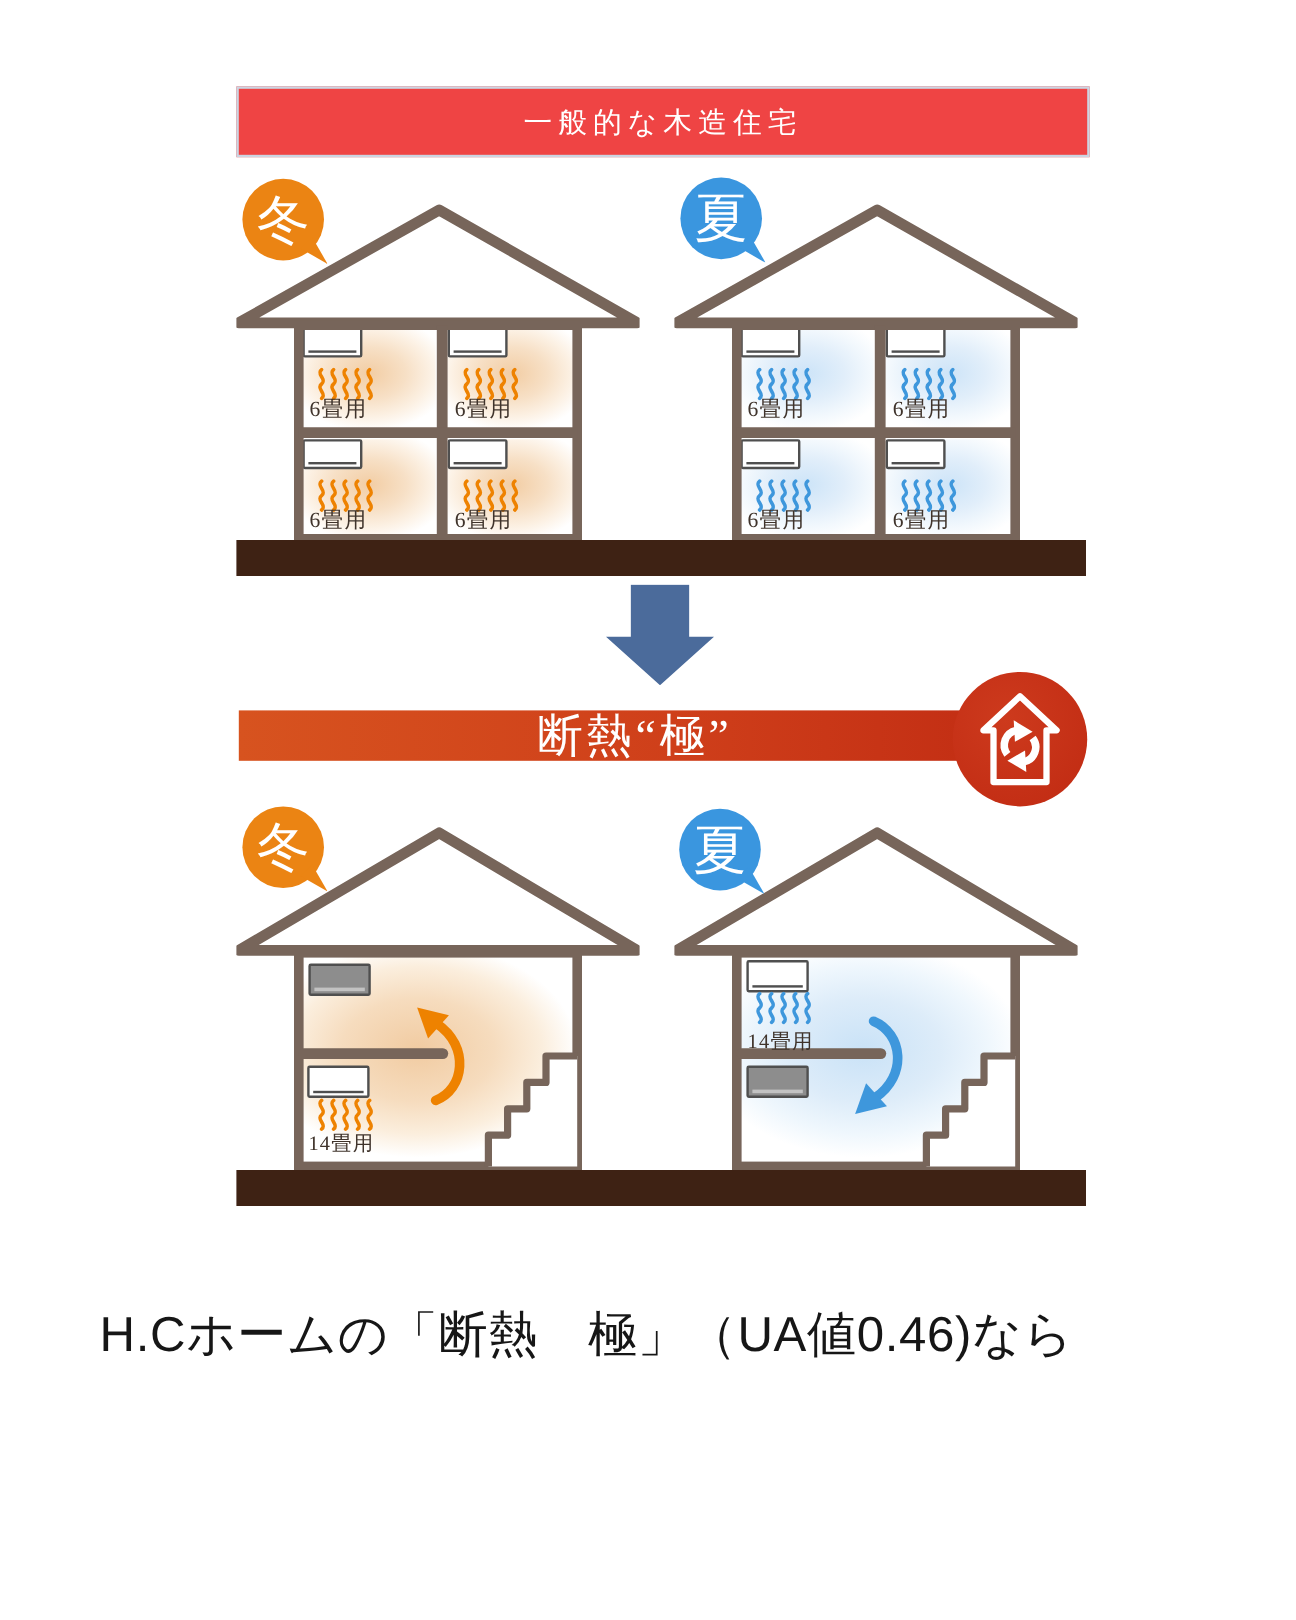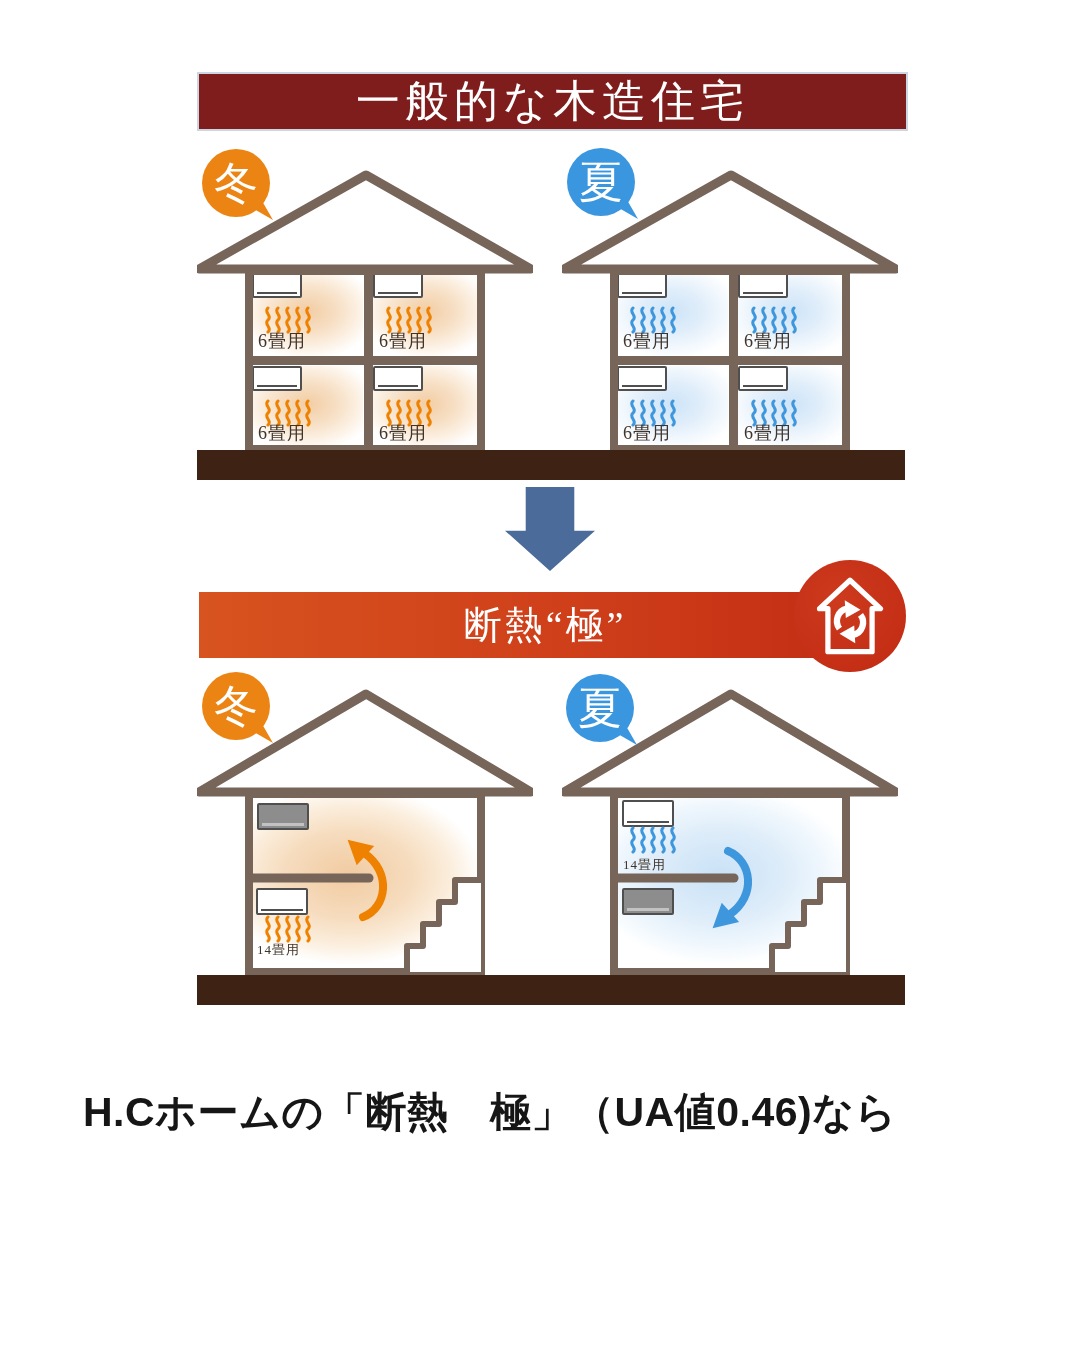--- a/index.html
+++ b/index.html
@@ -2,25 +2,25 @@
 <html><head>
 <meta charset="utf-8">
 <style>
   html,body{margin:0;padding:0;background:#fff;}
   .page{position:relative;width:1080px;height:1350px;background:#fff;overflow:hidden;
         font-family:"Liberation Sans",sans-serif;}
 
   
   .banner{position:absolute;display:flex;align-items:center;justify-content:center;
           color:#fff;font-family:"Liberation Serif","DejaVu Serif",serif;}
-  .top-banner{left:197px;top:72px;width:707px;height:55px;background:#7f1d1d;
-              border:2px solid #ccd5e2;font-size:44px;letter-spacing:5px;}
-  .kiwami-banner{left:199px;top:592px;width:660px;height:66px;
+  .top-banner{left:197px;top:72px;width:707px;height:55px;background:#ef4444;
+              border:2px solid #ccd5e2;font-size:24px;letter-spacing:5px;}
+  .kiwami-banner{left:199px;top:592px;width:660px;height:42px;
                  background:linear-gradient(90deg,#d7531f 0%,#cf3f1a 55%,#c12c13 100%);
-                 font-size:38px;letter-spacing:3px;padding-left:16px;}
+                 font-size:38px;letter-spacing:3px;}
 
   
   .badge{position:absolute;width:68px;height:68px;border-radius:50%;display:flex;
          align-items:center;justify-content:center;color:#fff;font-size:44px;
          font-family:"Liberation Serif","DejaVu Serif",serif;z-index:6;}
   .badge.winter{background:#eb8413;}
   .badge.summer{background:#3a96df;}
   .badge::after{content:"";position:absolute;right:-3px;bottom:-3px;width:24px;height:24px;
                 background:inherit;clip-path:polygon(100% 100%,6% 46%,46% 6%);}
 
@@ -42,37 +42,37 @@
   .ac.gray::after{border-top:3px solid #c2c2c2;}
   .ac.lg{width:48px;height:23px;}
 
   .waves{position:absolute;z-index:4;}
   .heat{color:#ee8200;}
   .cool{color:#3e97dc;}
 
   .room-label{position:absolute;z-index:5;color:#3f332b;
               font-family:"Liberation Serif","DejaVu Serif",serif;}
   .label-6{left:6px;bottom:3px;font-size:18px;letter-spacing:1px;}
-  .label-14{font-size:13px;letter-spacing:1px;}
+  .label-14{font-size:17px;letter-spacing:1px;}
 
   
   .ground{position:absolute;left:197px;width:708px;height:30px;background:#3e2214;z-index:5;}
 
   
   .down-arrow{position:absolute;left:505px;top:487px;width:90px;height:84px;background:#4b6b9b;
               clip-path:polygon(23% 0,77% 0,77% 52%,100% 52%,50% 100%,0 52%,23% 52%);}
 
   
   .kiwami-circle{position:absolute;left:794px;top:560px;width:112px;height:112px;
                  border-radius:50%;background:radial-gradient(circle at 40% 35%,#cd3a1d,#c02a12);
                  z-index:7;display:flex;align-items:center;justify-content:center;}
 
   
   .caption{position:absolute;left:83px;top:1082px;width:930px;color:#161616;
-           font-size:41px;line-height:60px;letter-spacing:0.5px;font-weight:bold;}
+           font-size:41px;line-height:60px;letter-spacing:0.5px;}
 </style>
 </head>
 <body>
 
 <svg width="0" height="0" style="position:absolute" aria-hidden="true">
   <defs>
     <g id="wave5" fill="none" stroke="currentColor" stroke-width="3" stroke-linecap="round">
       <path d="M5 2 C0 6 10 10 5 14 C0 18 10 22 5 26"></path>
       <path d="M15 2 C10 6 20 10 15 14 C10 18 20 22 15 26"></path>
       <path d="M25 2 C20 6 30 10 25 14 C20 18 30 22 25 26"></path>

